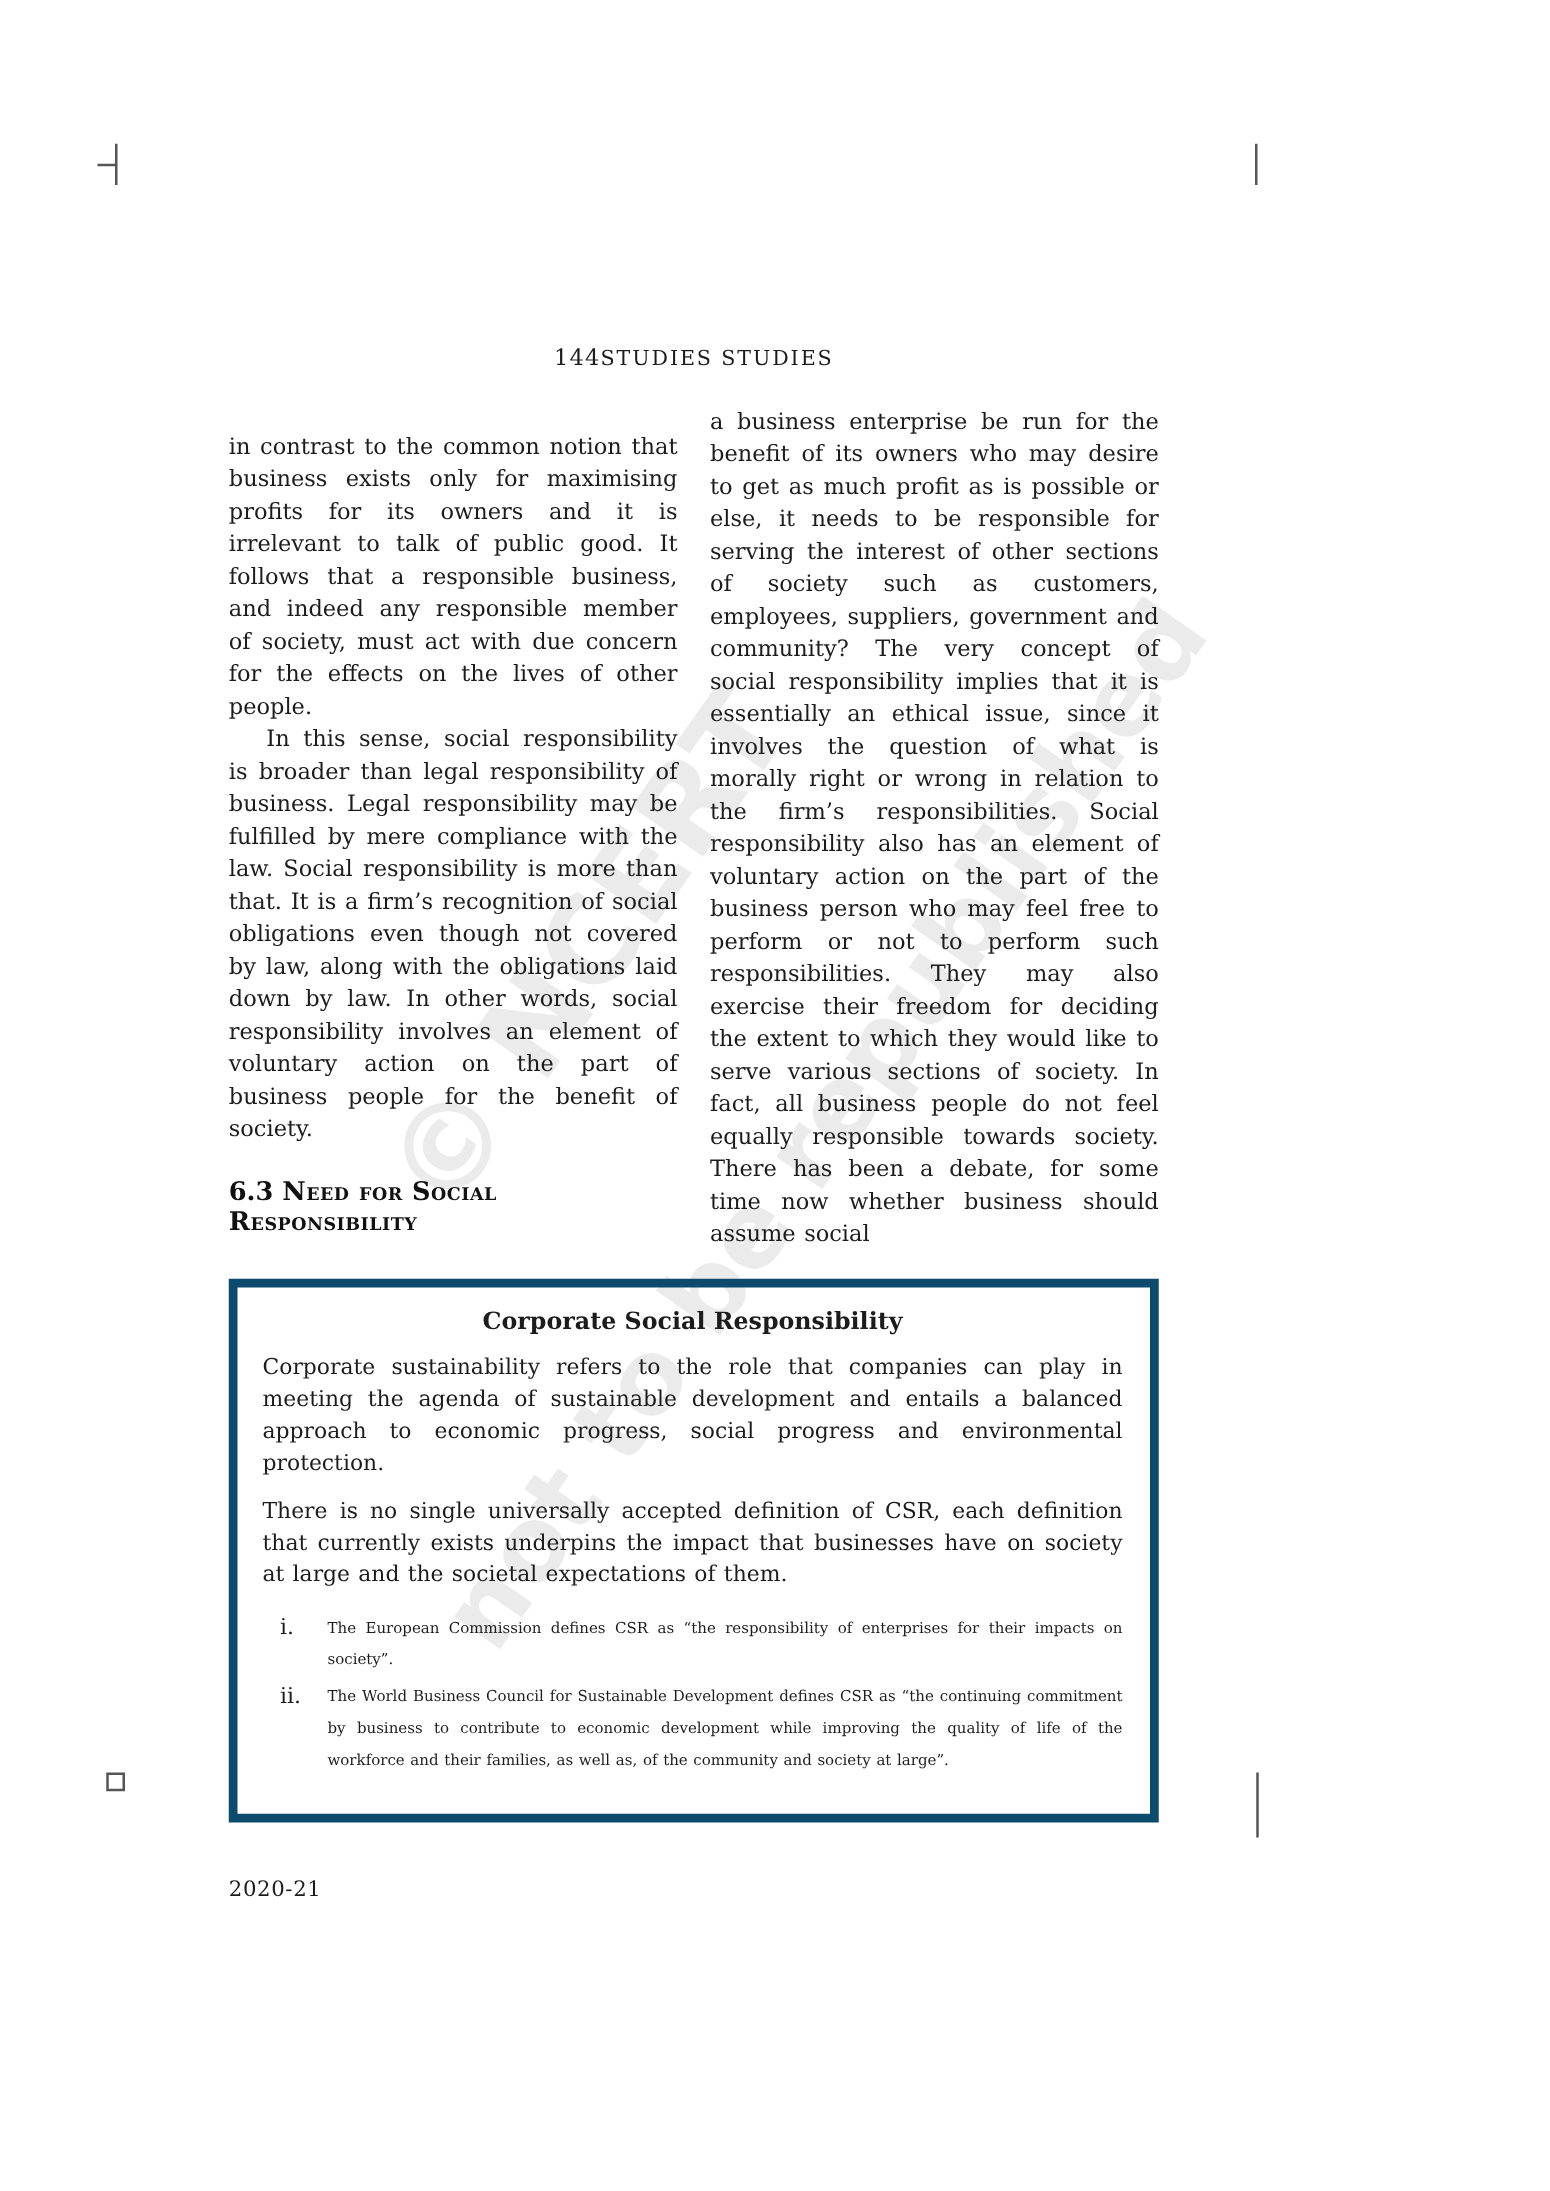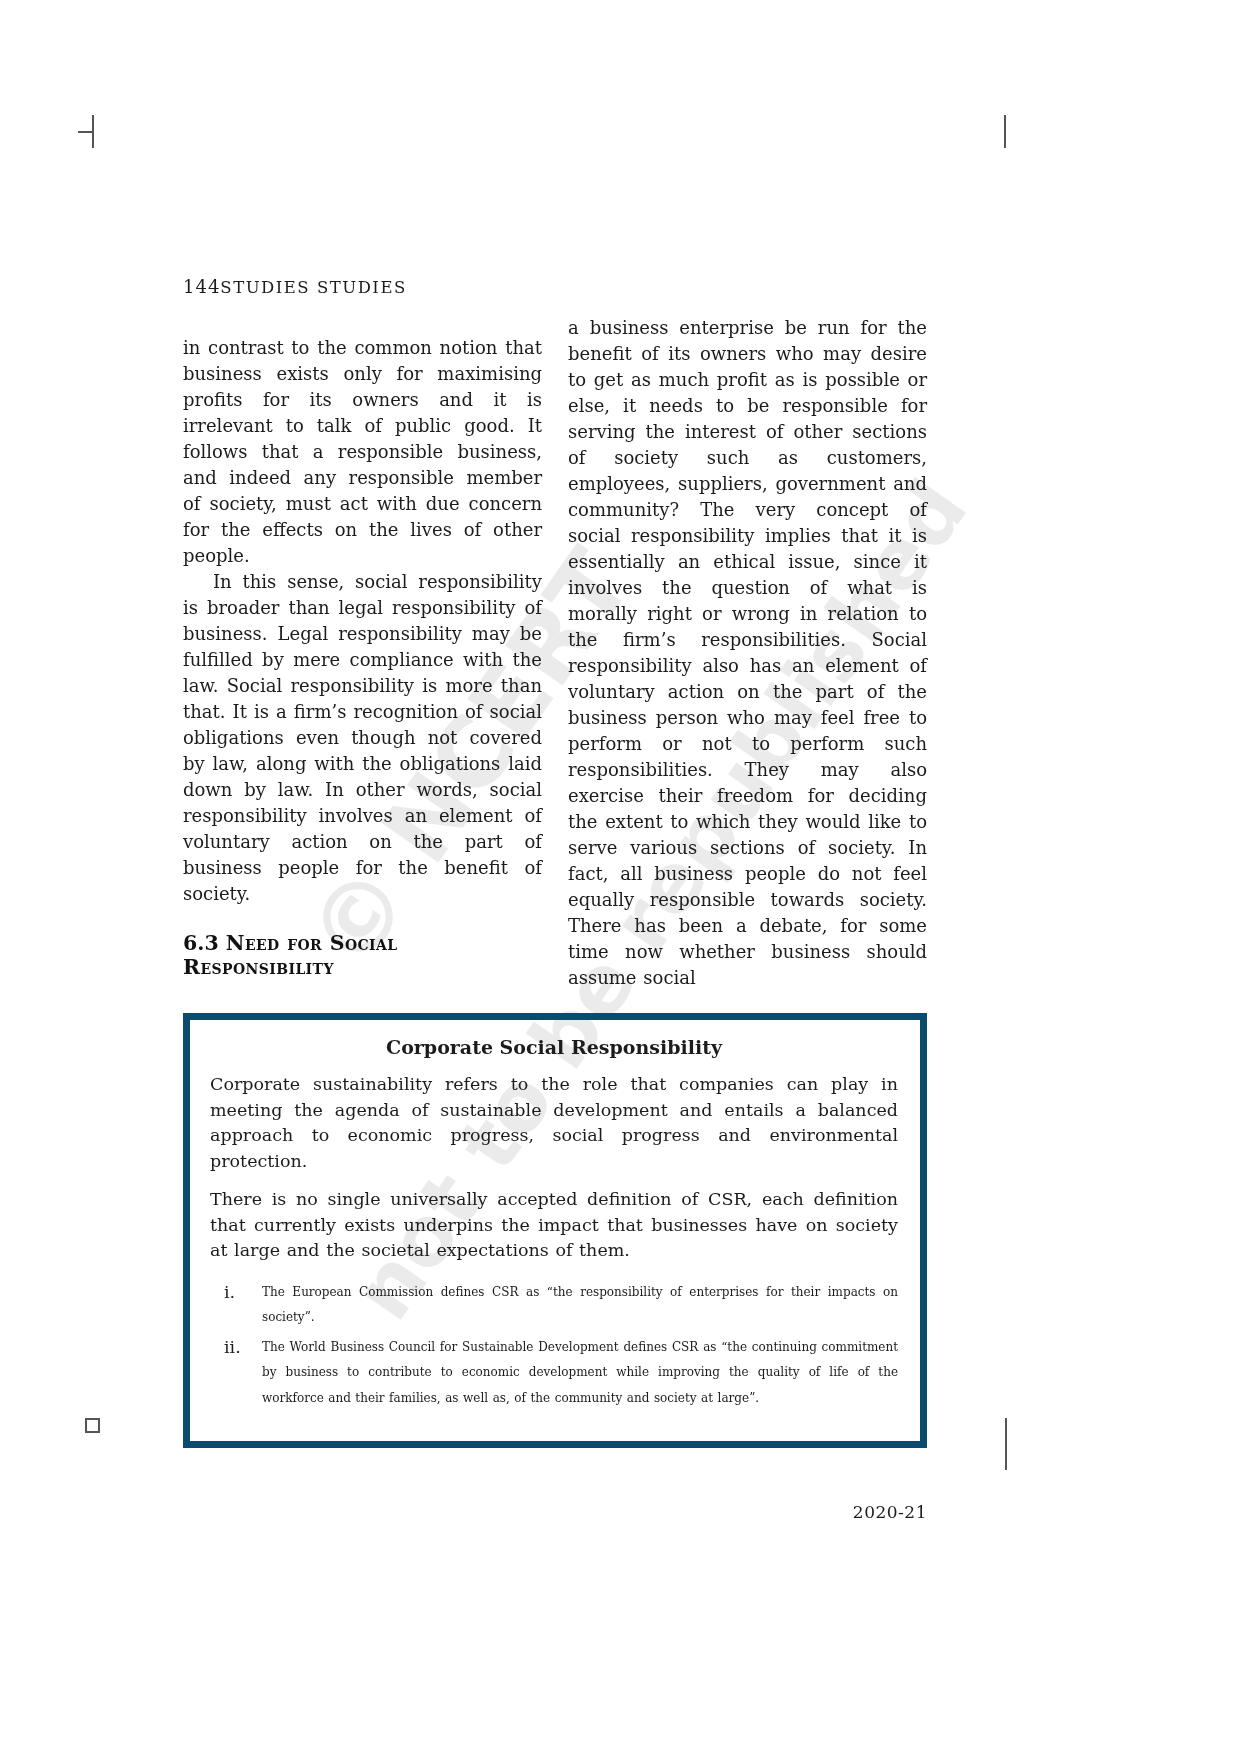--- a/index.html
+++ b/index.html
@@ -45,23 +45,23 @@
   
   .content {
     position: absolute;
     left: 183px; top: 276px;
     width: 744px;
     z-index: 1;
   }
 
   .page-header {
     display: flex;
-    justify-content: flex-start;
+    justify-content: center;
     align-items: baseline;
-    margin-bottom: 18px;
+    margin-bottom: 28px;
   }
   .page-number { font-size: 18px; letter-spacing: 1px; }
   .running-title { font-size: 16.5px; letter-spacing: 1.5px; }
 
   .columns { display: flex; gap: 26px; align-items: flex-end; }
   .col { flex: 1; }
 
   .col p, .body-par {
     font-size: 18px;
     line-height: 26px;
@@ -110,21 +110,21 @@
     font-size: 12px;
     line-height: 25.5px;
     text-align: justify;
     word-spacing: 0.06em;
   }
 
   .page-footer {
     position: absolute;
     left: 183px; width: 744px;
     top: 1502px;
-    text-align: right;
+    text-align: left;
     font-size: 17px;
     letter-spacing: 0.5px;
     z-index: 1;
   }
 </style>
 </head>
 <body>
 
 <div class="page">
 

